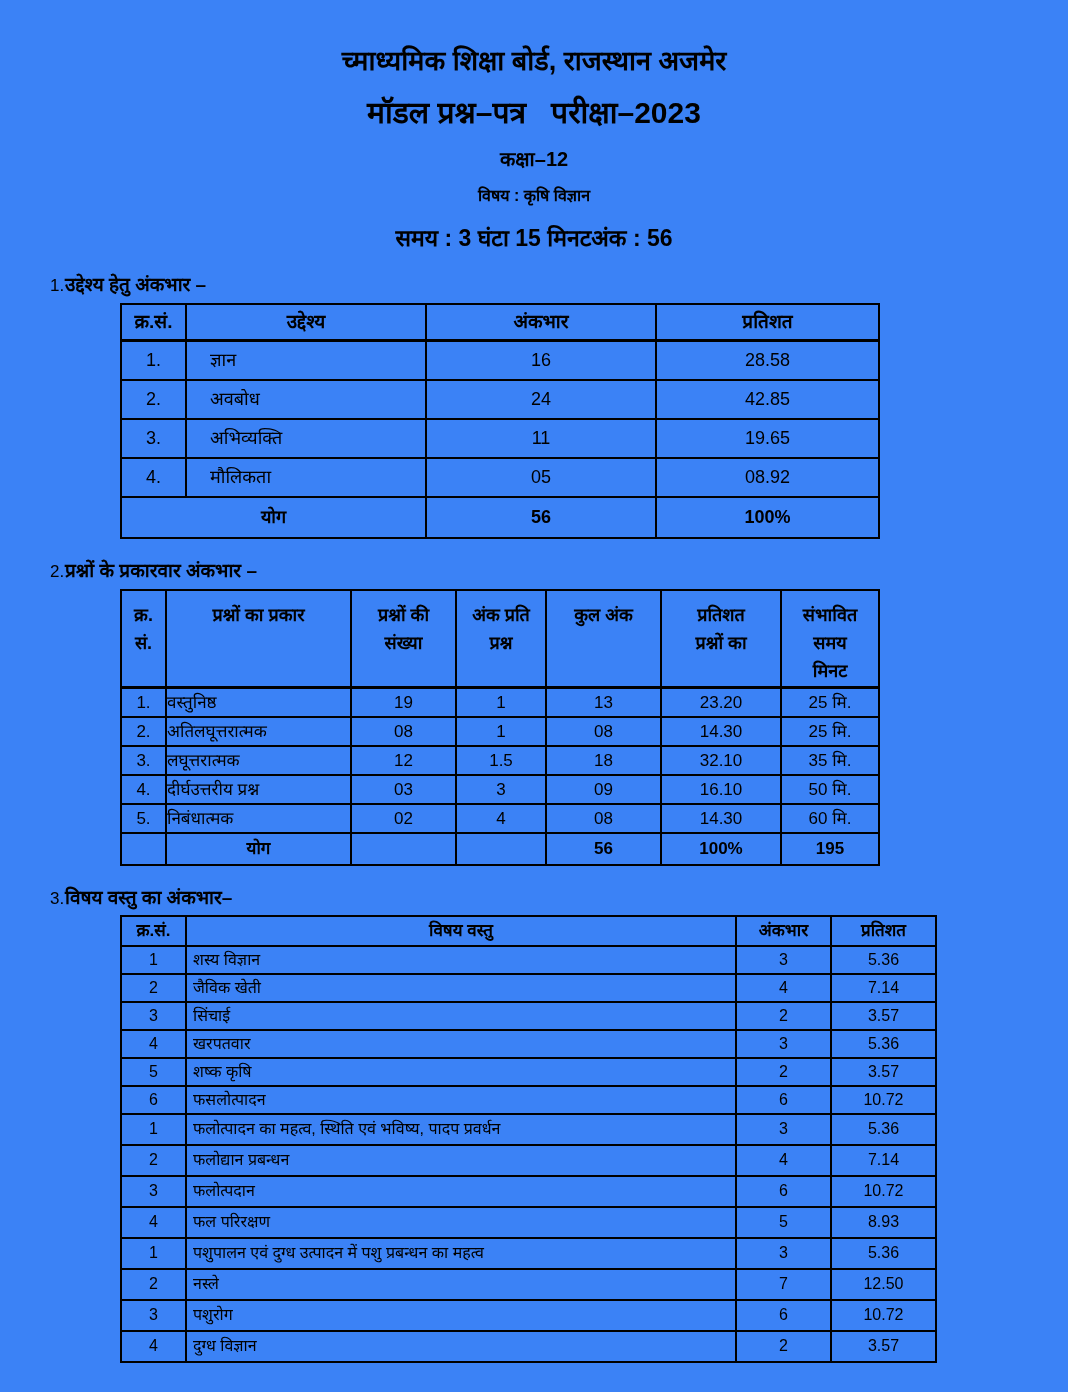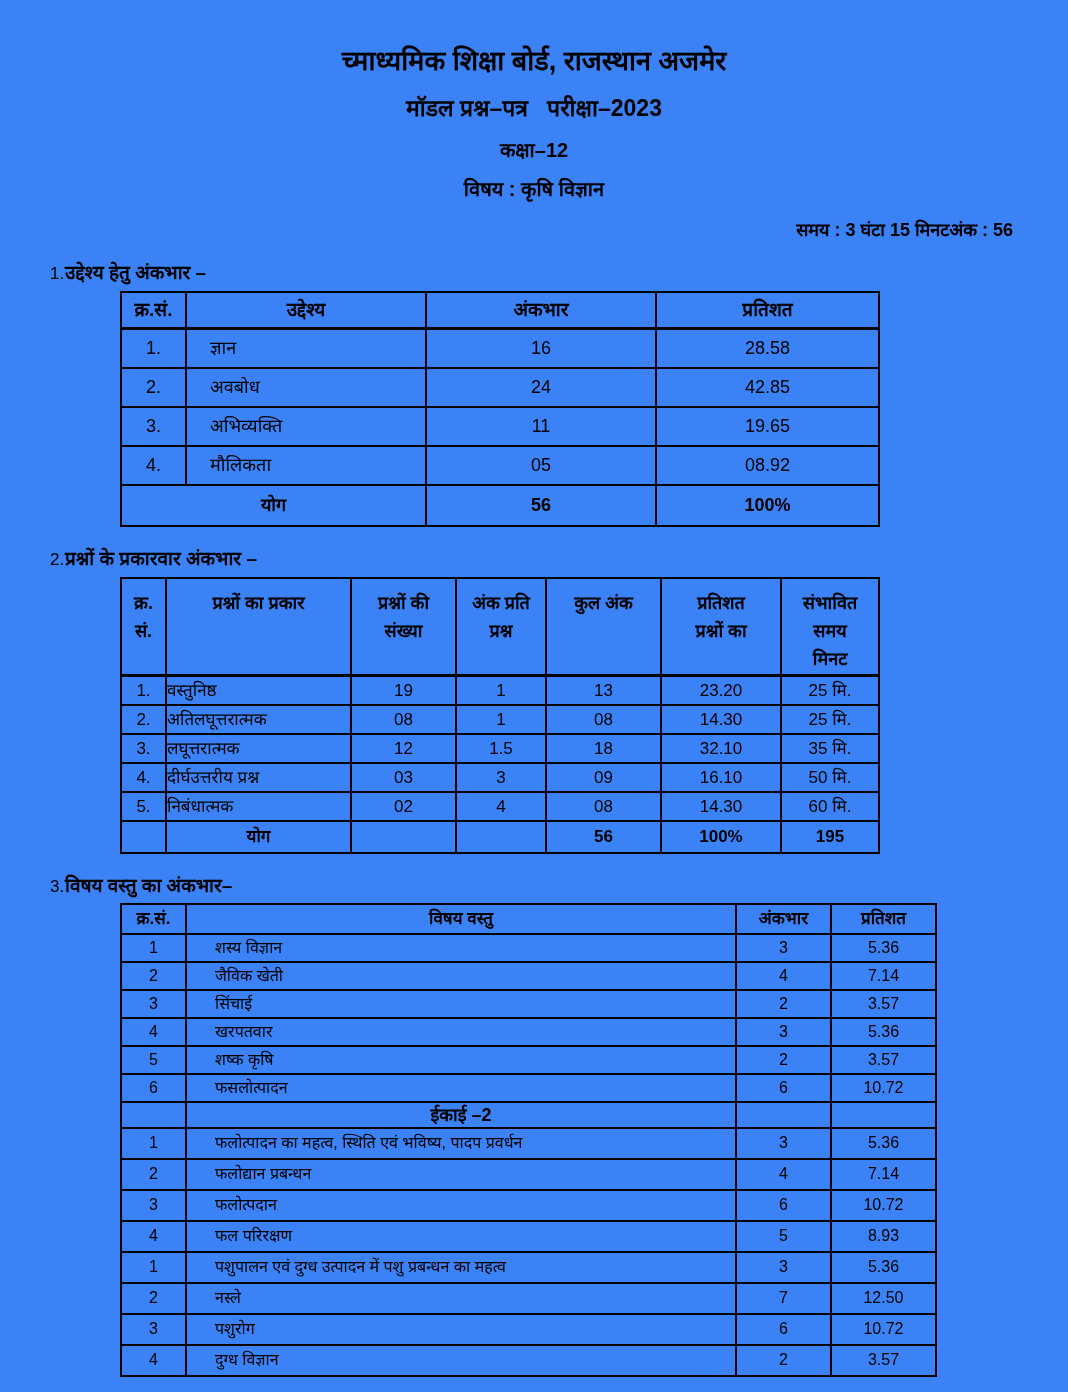--- a/index.html
+++ b/index.html
@@ -4,25 +4,25 @@
 <style>
   html,body { margin:0; padding:0; background:#fff; }
   .page {
     position:relative; width:1068px; height:1392px; margin:0 auto;
     background:#3b82f6; color:#000;
     font-family:Liberation Sans, sans-serif;
     overflow:hidden;
   }
   .center { text-align:center; }
   .h1 { padding-top:44px; font-size:27px; font-weight:bold; line-height:1.3; }
-  .h2 { margin-top:12px; font-size:23px; font-weight:bold; white-space:pre; }
+  .h2 { margin-top:12px; font-size:30px; font-weight:bold; white-space:pre; }
   .h3 { margin-top:13px; font-size:20px; font-weight:bold; }
-  .h4 { margin-top:12px; font-size:20px; font-weight:bold; }
-  .meta { display:flex; justify-content:flex-end; margin-top:15px;
-          padding:0 55px 0 55px; font-size:18px; font-weight:bold; }
+  .h4 { margin-top:12px; font-size:16px; font-weight:bold; }
+  .meta { display:flex; justify-content:center; margin-top:15px;
+          padding:0 55px 0 55px; font-size:23px; font-weight:bold; }
   .sec-head { display:flex; align-items:baseline; font-size:19px; margin-top:18px; }
   .sec-num { padding-left:50px; width:65px; box-sizing:border-box; font-size:17px; }
   .sec-title { font-weight:bold; }
   table { border-collapse:collapse; margin-left:120px; table-layout:fixed; }
   th, td { border:2px solid #000; padding:0; line-height:1.25; overflow:hidden; }
   th { font-weight:bold; }
   .c { text-align:center; }
   .l { text-align:left; }
   .b { font-weight:bold; }
 
@@ -41,21 +41,21 @@
   .t2 .pad-l { }
   .t2 .total td { height:30px; }
 
   
   .t3 { width:815px; margin-top:5px; }
   .t3 th { height:28px; font-size:17px; }
   .t3 td { font-size:16px; }
   .t3 .unit td { height:24px; font-size:18px; }
   .t3 .g0 td { height:26px; }
   .t3 .g1 td, .t3 .g2 td { height:29px; }
-  .t3 .pad-l { padding-left:28px; }
+  .t3 .pad-l { padding-left:6px; }
 </style>
 </head>
 <body>
 
 <div class="page">
 
   <div class="h1 center">च्माध्यमिक शिक्षा बोर्ड, राजस्थान अजमेर</div>
   <div class="h2 center">मॉडल प्रश्न–पत्र   परीक्षा–2023</div>
   <div class="h3 center">कक्षा–12</div>
   <div class="h4 center">विषय : कृषि विज्ञान</div>
@@ -259,26 +259,20 @@
           <td class="l pad-l">शष्क कृषि</td>
           <td class="c">2</td>
           <td class="c">3.57</td>
         </tr>
         <tr class="g0">
           <td class="c">6</td>
           <td class="l pad-l">फसलोत्पादन</td>
           <td class="c">6</td>
           <td class="c">10.72</td>
         </tr>
-        <tr class="unit">
-          <td class="c"></td>
-          <td class="c b">ईकाई –2</td>
-          <td class="c"></td>
-          <td class="c"></td>
-        </tr>
         <tr class="g1">
           <td class="c">1</td>
           <td class="l pad-l">फलोत्पादन का महत्व, स्थिति एवं भविष्य, पादप प्रवर्धन</td>
           <td class="c">3</td>
           <td class="c">5.36</td>
         </tr>
         <tr class="g1">
           <td class="c">2</td>
           <td class="l pad-l">फलोद्यान प्रबन्धन</td>
           <td class="c">4</td>

